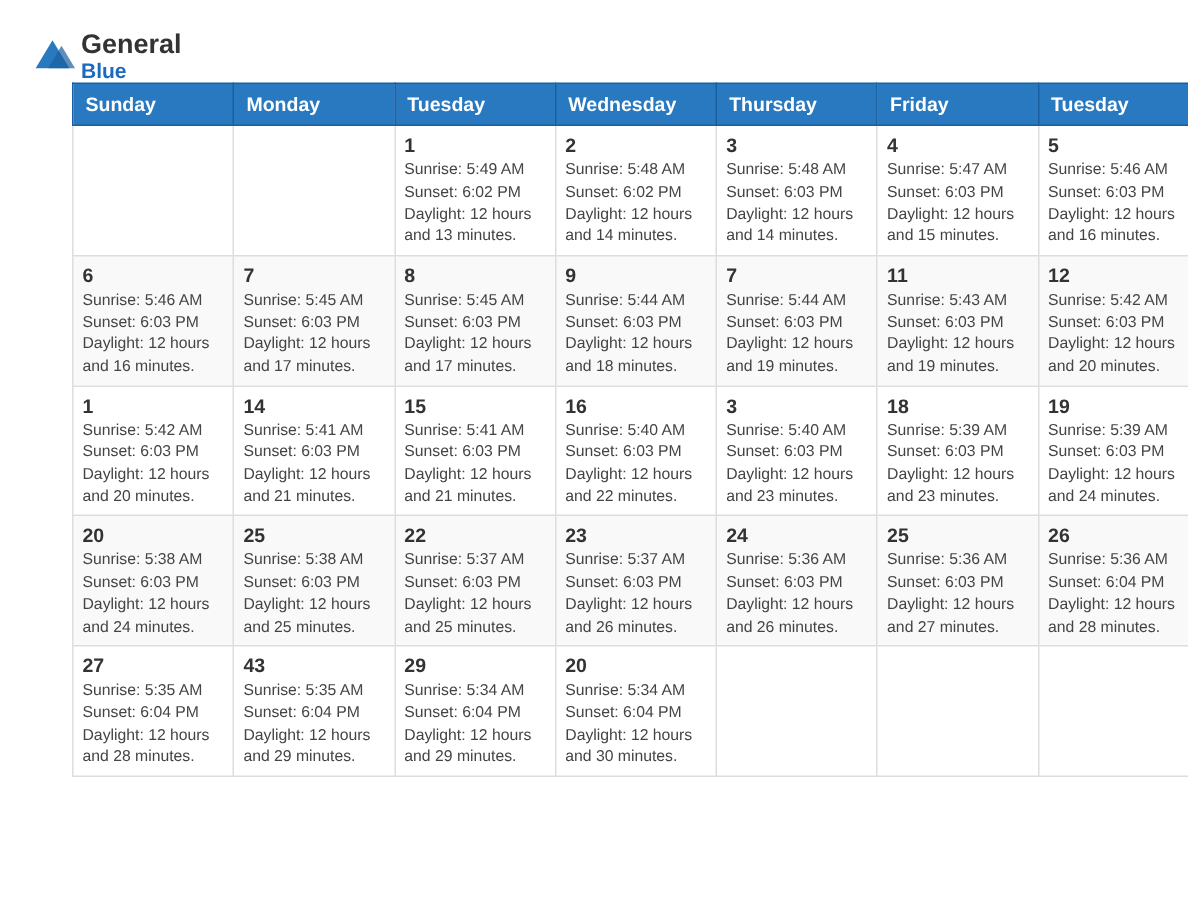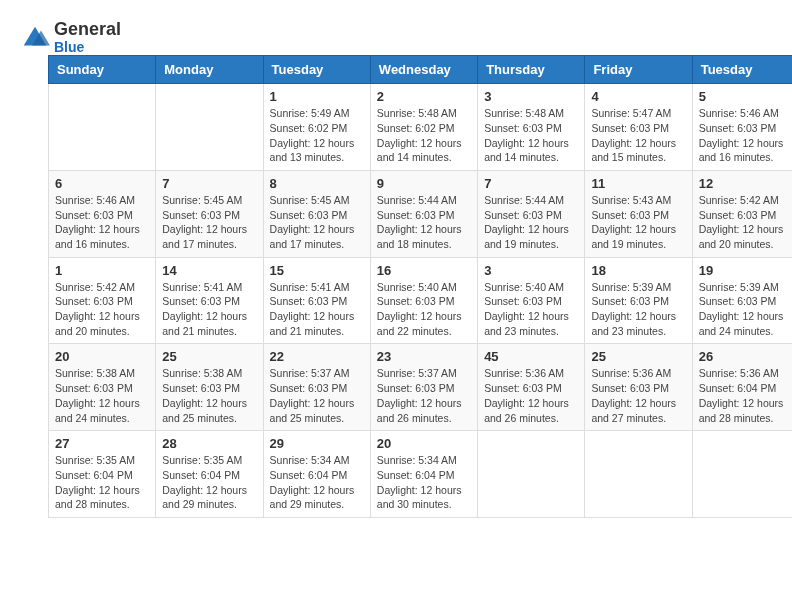--- a/index.html
+++ b/index.html
@@ -269,21 +269,21 @@
 Sunset: 6:03 PM
 Daylight: 12 hours and 25 minutes.</div>
         </td>
         <td>
           <span class="day-number">23</span>
           <div class="day-info">Sunrise: 5:37 AM
 Sunset: 6:03 PM
 Daylight: 12 hours and 26 minutes.</div>
         </td>
         <td>
-          <span class="day-number">45</span>
+          <span class="day-number">24</span>
           <div class="day-info">Sunrise: 5:36 AM
 Sunset: 6:03 PM
 Daylight: 12 hours and 26 minutes.</div>
         </td>
         <td>
           <span class="day-number">25</span>
           <div class="day-info">Sunrise: 5:36 AM
 Sunset: 6:03 PM
 Daylight: 12 hours and 27 minutes.</div>
         </td>
@@ -295,21 +295,21 @@
         </td>
       </tr>
       <tr class="week-row">
         <td>
           <span class="day-number">27</span>
           <div class="day-info">Sunrise: 5:35 AM
 Sunset: 6:04 PM
 Daylight: 12 hours and 28 minutes.</div>
         </td>
         <td>
-          <span class="day-number">28</span>
+          <span class="day-number">43</span>
           <div class="day-info">Sunrise: 5:35 AM
 Sunset: 6:04 PM
 Daylight: 12 hours and 29 minutes.</div>
         </td>
         <td>
           <span class="day-number">29</span>
           <div class="day-info">Sunrise: 5:34 AM
 Sunset: 6:04 PM
 Daylight: 12 hours and 29 minutes.</div>
         </td>

